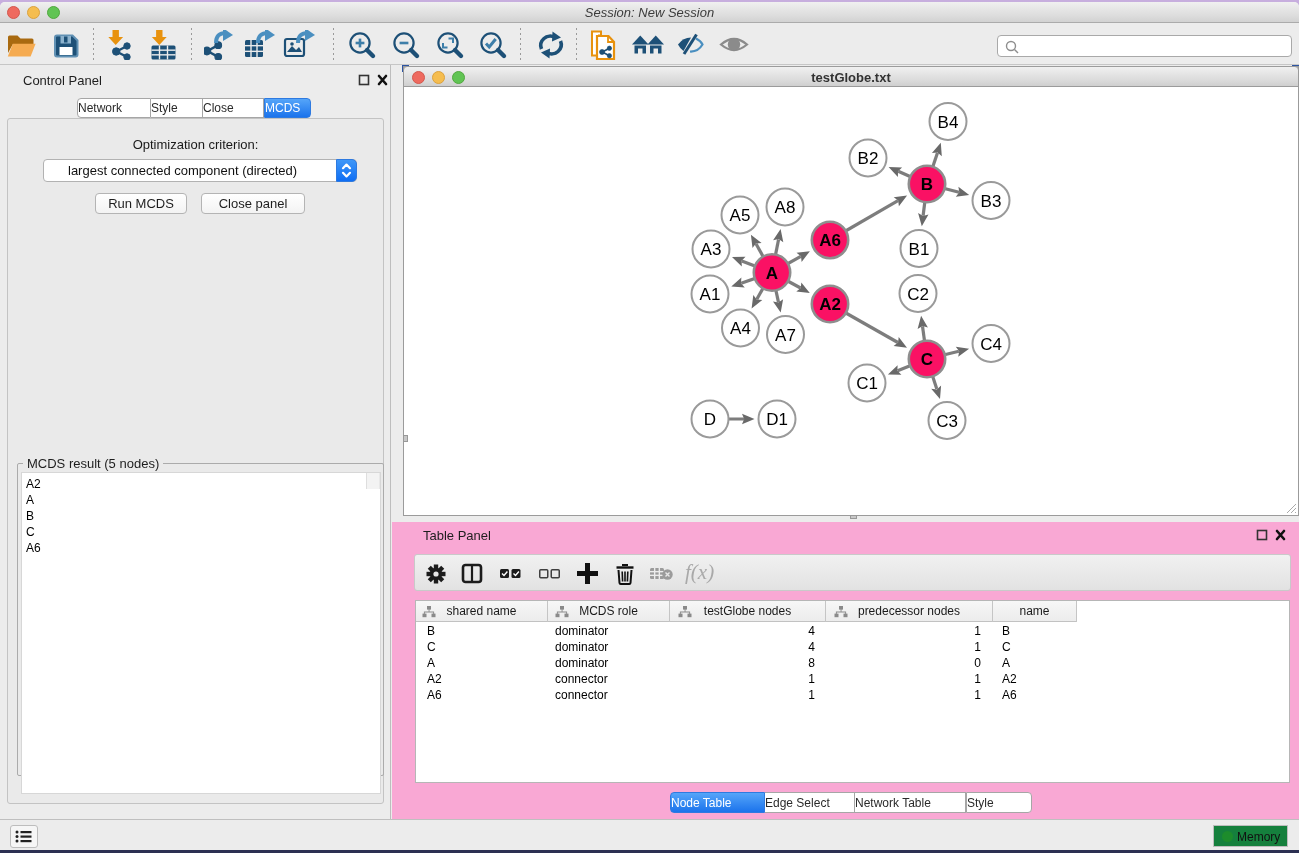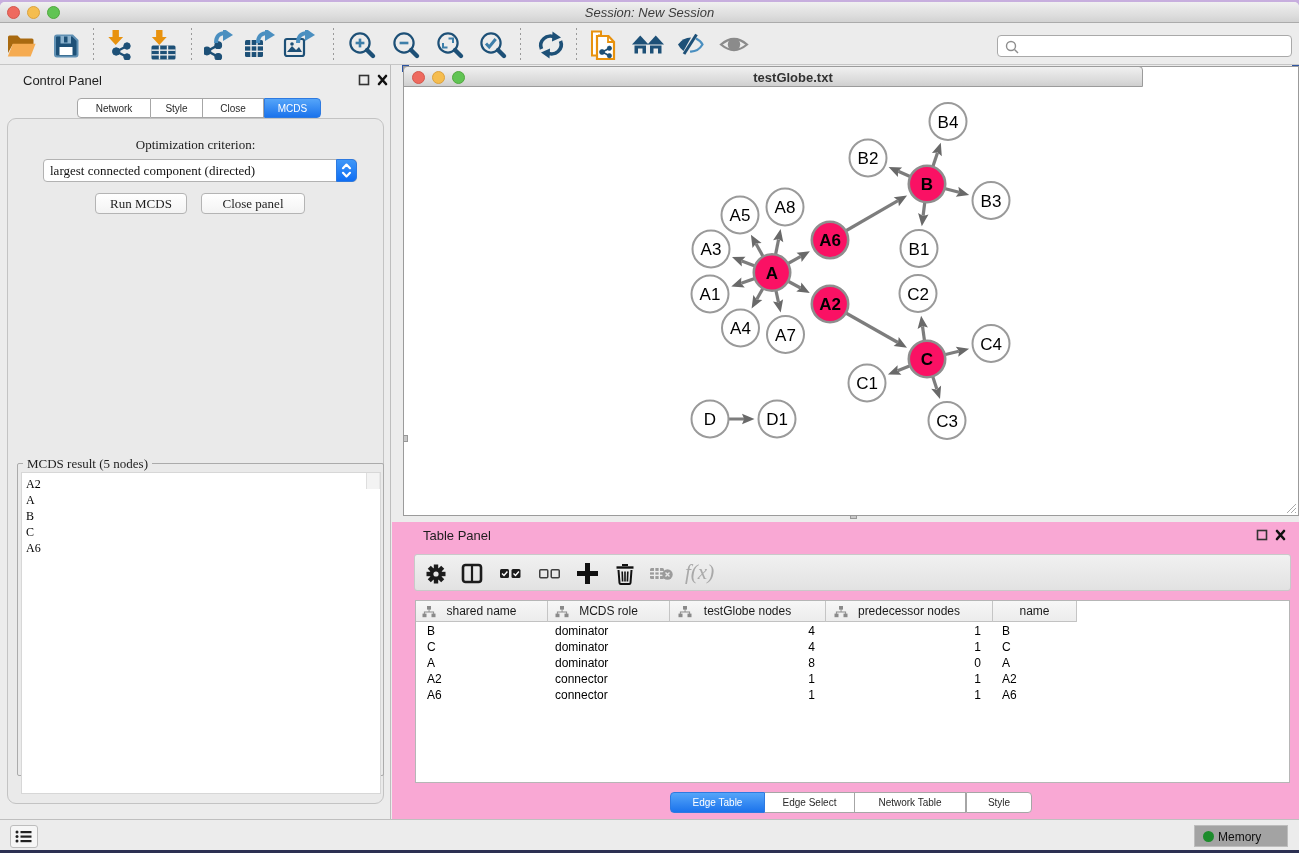--- a/index.html
+++ b/index.html
@@ -8,43 +8,43 @@
 #titlebar{position:absolute;left:0;top:0;width:1299px;height:21px;
  background:linear-gradient(#f0f0f0,#dcdcdc 70%,#d2d2d2);border-bottom:1px solid #ababab;border-radius:5px 5px 0 0;font-style:italic;}
 .tl{position:absolute;top:4px;width:13px;height:13px;border-radius:50%;}
 #title{position:absolute;top:3px;width:100%;text-align:center;font-size:13px;color:#3c3c3c;}
 #toolbar{position:absolute;left:0;top:22px;width:1299px;height:41px;background:#ececec;border-bottom:1px solid #c6c6c6;}
 .sep{position:absolute;top:4px;height:33px;width:1px;
  background-image:linear-gradient(#9a9a9a 40%, rgba(255,255,255,0) 0%);background-size:1px 5px;}
 #search{position:absolute;left:997px;top:11px;width:295px;height:22px;background:#fff;border:1px solid #a9a9a9;border-radius:4px;}
 #cpanel{position:absolute;left:0;top:63px;width:391px;height:754px;background:#ececec;border-right:1px solid #bdbdbd;}
 .ptitle{font-size:13px;color:#1e1e1e;}
-.tab{position:absolute;height:20px;background:#fff;border:1px solid #a6a6a6;font-size:10px;color:#2a2a2a;text-align:center;line-height:19px;}
+.tab{position:absolute;height:20px;background:#fff;border:1px solid #a6a6a6;font-size:12px;color:#2a2a2a;line-height:19px;}
 .tabsel{background:linear-gradient(#55a5f9,#1b73ec);color:#fff;border-color:#2e7ae0;}
-#cpcontent{position:absolute;left:7px;top:53px;width:377px;height:686px;border:1px solid #c3c3c3;border-radius:9px;background:#eaeaea;font-family:Liberation Serif, serif;}
+#cpcontent{position:absolute;left:7px;top:53px;width:377px;height:686px;border:1px solid #c3c3c3;border-radius:3px;background:#eaeaea;}
 .btn{position:absolute;background:linear-gradient(#ffffff,#f3f3f3);border:1px solid #b4b4b4;border-radius:4px;font-size:13px;color:#1e1e1e;text-align:center;}
-#combo{position:absolute;left:35px;top:40px;width:314px;height:23px;background:#fff;border:1px solid #b2b2b2;border-radius:4px;font-size:13px;color:#111;line-height:21px;padding-left:6px;}
+#combo{position:absolute;left:35px;top:40px;width:314px;height:23px;background:#fff;border:1px solid #b2b2b2;border-radius:4px;font-size:13px;color:#111;line-height:21px;padding-left:24px;}
 #combobtn{position:absolute;right:-1px;top:-1px;width:21px;height:23px;border-radius:0 5px 5px 0;background:linear-gradient(#3e97f8,#0f6ef4);border:1px solid #2e7ae0;}
 #fieldset{position:absolute;left:9px;top:344px;width:367px;height:313px;border:1px solid #ababab;border-radius:2px;}
 #legend{position:absolute;left:5px;top:-8px;background:#eaeaea;padding:0 4px;font-size:13px;color:#1e1e1e;}
 #mcdslist{position:absolute;left:3px;top:8px;width:360px;height:322px;padding-top:3px;background:#fff;border:1px solid #d7d7d7;font-size:12px;color:#000;}
 #mcdslist div{height:16px;line-height:16px;padding-left:4px;}
 #scrolltrack{position:absolute;right:0px;top:0;width:14px;height:100%;background:#f3f3f3;border-left:1px solid #dedede;border-right:1px solid #e8e8e8;}
 #netwin{position:absolute;left:403px;top:64px;width:896px;height:450px;background:#fff;border:1px solid #9b9b9b;}
-#nettitle{position:absolute;left:-1px;top:-1px;width:740px;height:21px;
- background:linear-gradient(#f0f0f0,#d9d9d9 75%,#cfcfcf);border:1px solid #9b9b9b;border-radius:4px 4px 0 0;padding-left:20px;}
+#nettitle{position:absolute;left:-1px;top:-1px;width:896px;height:21px;
+ background:linear-gradient(#f0f0f0,#d9d9d9 75%,#cfcfcf);border:1px solid #9b9b9b;border-radius:4px 4px 0 0;}
 #nettitle .t{position:absolute;width:100%;top:3px;text-align:center;font-size:13px;font-weight:bold;color:#323232;}
 #tpanel{position:absolute;left:392px;top:520px;width:907px;height:297px;background:#f9a8d4;}
 #ttoolbar{position:absolute;left:22px;top:32px;width:877px;height:37px;background:linear-gradient(#f1f1f1,#e2e2e2);border:1px solid #c9c9c9;border-radius:3px;}
 #ttable{position:absolute;left:23px;top:78px;width:875px;height:183px;background:#fff;border:1px solid #b6b6b6;}
 #thead{position:absolute;left:0;top:0;width:661px;height:21px;background:linear-gradient(#f7f7f7,#ececec);border-bottom:1px solid #c2c2c2;}
 .hcell{position:absolute;top:0;height:21px;border-right:1px solid #c5c5c5;font-size:12px;color:#1a1a1a;text-align:center;line-height:21px;}
 .trow{position:absolute;font-size:12px;color:#000;height:16px;line-height:16px;}
 #status{position:absolute;left:0;top:817px;width:1299px;height:31px;background:#ececec;border-top:1px solid #bfbfbf;}
-#memory{position:absolute;right:11px;top:5px;width:94px;height:22px;background:#a3a3a3;border:1px solid #bdbdbd;font-size:12px;color:#111;}
+#memory{position:absolute;right:11px;top:5px;width:75px;height:22px;background:#15803d;border:1px solid #bdbdbd;font-size:12px;color:#111;}
 #listbtn{position:absolute;left:10px;top:5px;width:28px;height:23px;background:#f6f6f6;border:1px solid #bdbdbd;border-radius:3px;}
 text{font-family:"Liberation Sans",sans-serif;}
 .btabs{position:absolute;left:0;top:270px;width:100%;}
 .fx{font-family:"Liberation Serif",serif;font-style:italic;font-size:21px;color:#a9a9a9;}
 </style></head><body>
 <div style="position:absolute;left:0;top:0;width:1299px;height:10px;background:#c7aede;"></div>
 <div style="position:absolute;left:0;top:850px;width:1299px;height:3px;background:#2c3052;"></div>
 <div id="app">
 <div id="titlebar">
   <div class="tl" style="left:7px;background:#ee6a5f;border:1px solid #d3584e;"></div>
@@ -214,21 +214,21 @@
 </div>
 <div id="cpanel">
 <div class="ptitle abs" style="left:23px;top:8px">Control Panel</div>
 <svg class="abs" style="left:358px;top:9px" width="30" height="12" viewBox="0 0 30 12">
 <rect x="1.5" y="1.5" width="9" height="9" fill="none" stroke="#333" stroke-width="1.6"></rect>
 <path d="M21 2 L28 10 M28 2 L21 10" stroke="#111" stroke-width="2.6" stroke-linecap="round"></path>
       </svg>
 <div class="tab" style="left:77px;top:33px;width:74px;border-radius:4px 0 0 4px;">Network</div>
 <div class="tab" style="left:151px;top:33px;width:52px;border-left:none;">Style</div>
 <div class="tab" style="left:203px;top:33px;width:61px;border-left:none;">Close</div>
-<div class="tab tabsel" style="left:264px;top:33px;width:57px;border-radius:0 4px 4px 0;">MCDS</div>
+<div class="tab tabsel" style="left:264px;top:33px;width:47px;border-radius:0 4px 4px 0;">MCDS</div>
 <div id="cpcontent">
   <div class="abs" style="width:100%;top:18px;text-align:center;font-size:13px;color:#1a1a1a;">Optimization criterion:</div>
   <div id="combo">largest connected component (directed)
     <div id="combobtn"><svg width="19" height="21" viewBox="0 0 19 21">
     <g fill="none" stroke="#fff" stroke-width="2.2" stroke-linecap="round" stroke-linejoin="round">
     <path d="M6 8.2 L9.5 4.6 L13 8.2"></path>
                 <path d="M6 12.8 L9.5 16.4 L13 12.8"></path>
               </g>
             </svg></div>
   </div>
@@ -419,21 +419,21 @@
         <div class="trow" style="left:254px;top:70px;width:145px;text-align:right;">1</div>
         <div class="trow" style="left:410px;top:70px;width:155px;text-align:right;">1</div>
         <div class="trow" style="left:586px;top:70px;">A2</div>
         <div class="trow" style="left:11px;top:86px;">A6</div>
         <div class="trow" style="left:139px;top:86px;">connector</div>
         <div class="trow" style="left:254px;top:86px;width:145px;text-align:right;">1</div>
         <div class="trow" style="left:410px;top:86px;width:155px;text-align:right;">1</div>
         <div class="trow" style="left:586px;top:86px;">A6</div>
 </div>
 <div class="btabs">
-  <div class="tab tabsel" style="left:278px;top:0;width:95px;height:21px;line-height:20px;border-radius:4px 0 0 4px;">Edge Table</div>
+  <div class="tab tabsel" style="left:278px;top:0;width:95px;height:21px;line-height:20px;border-radius:4px 0 0 4px;">Node Table</div>
   <div class="tab" style="left:373px;top:0;width:90px;height:21px;line-height:20px;border-left:none;">Edge Select</div>
   <div class="tab" style="left:463px;top:0;width:111px;height:21px;line-height:20px;border-left:none;">Network Table</div>
   <div class="tab" style="left:574px;top:0;width:66px;height:21px;line-height:20px;border-radius:0 4px 4px 0;">Style</div>
 </div>
 </div>
 <svg class="abs" style="left:426px;top:562px" width="20" height="20" viewBox="0 0 20 20">
       <g transform="translate(10,10)">
         <g fill="#1c1c1c">
           <rect x="-2.2" y="-9.5" width="4.4" height="6" transform="rotate(0)"></rect>
           <rect x="-2.2" y="-9.5" width="4.4" height="6" transform="rotate(45)"></rect>

